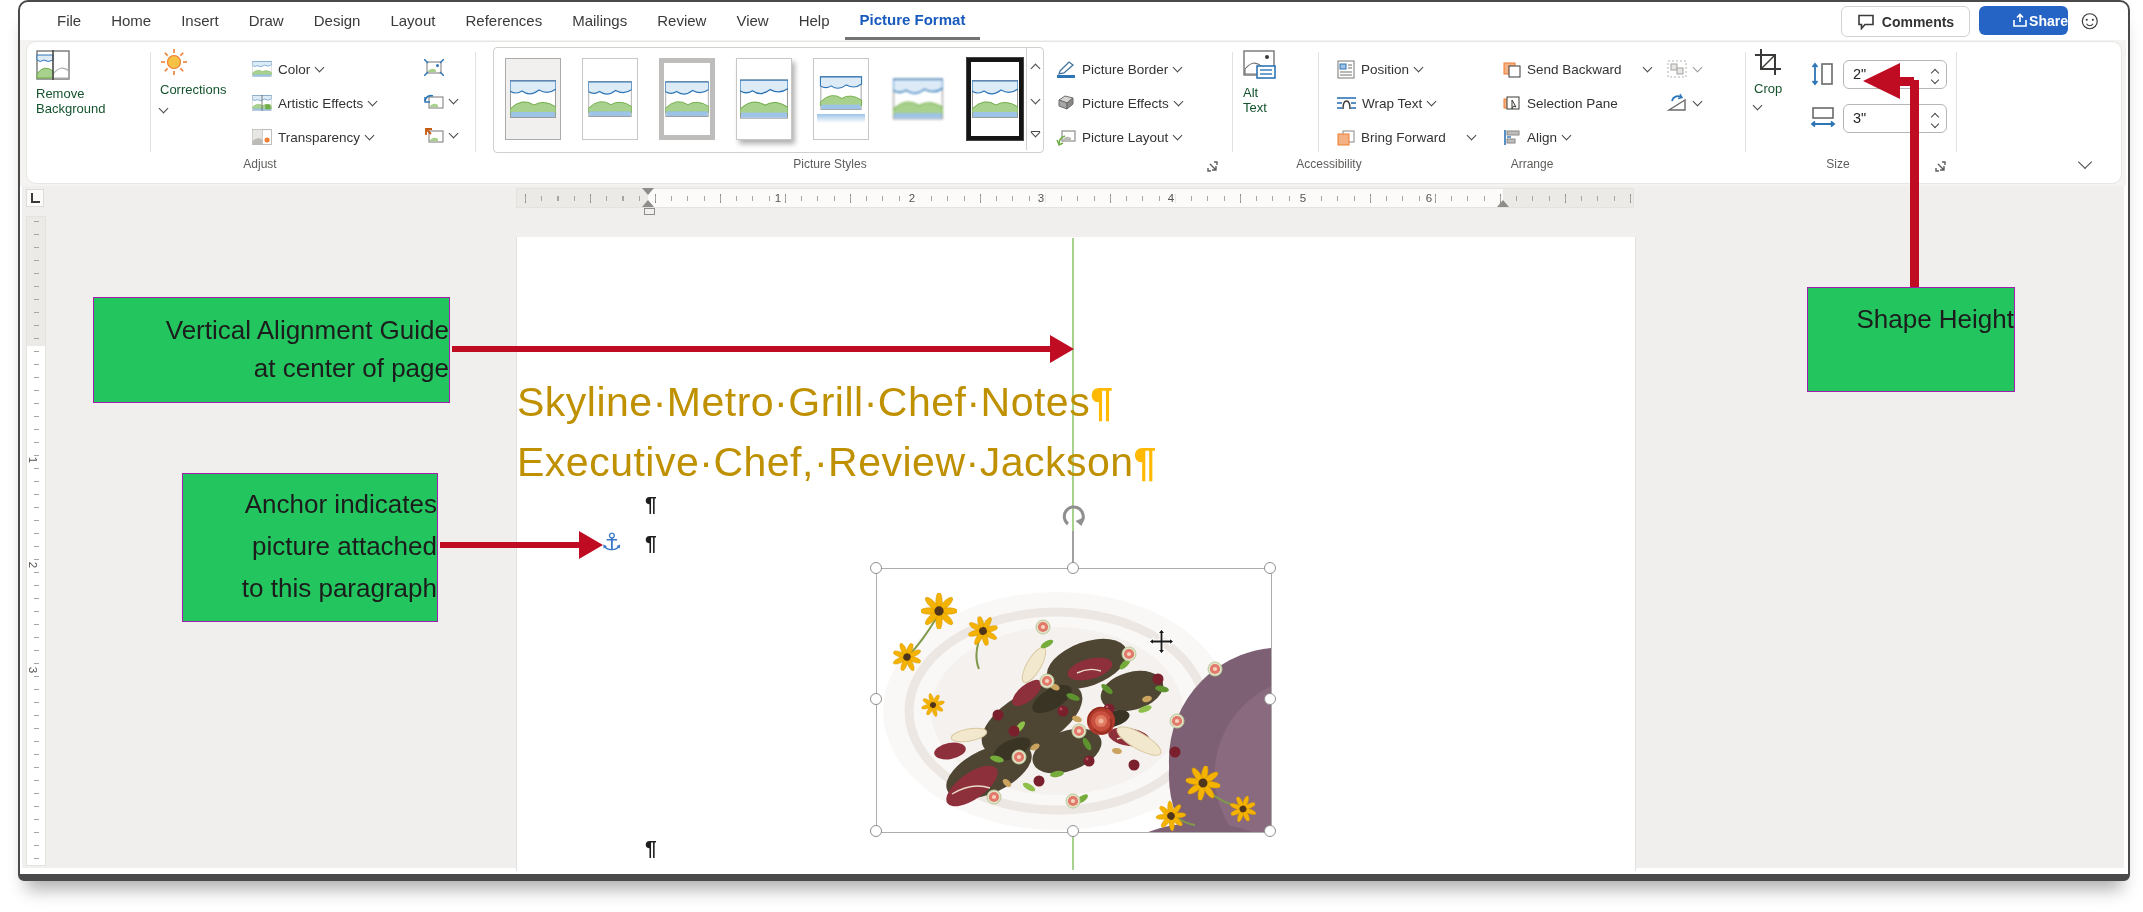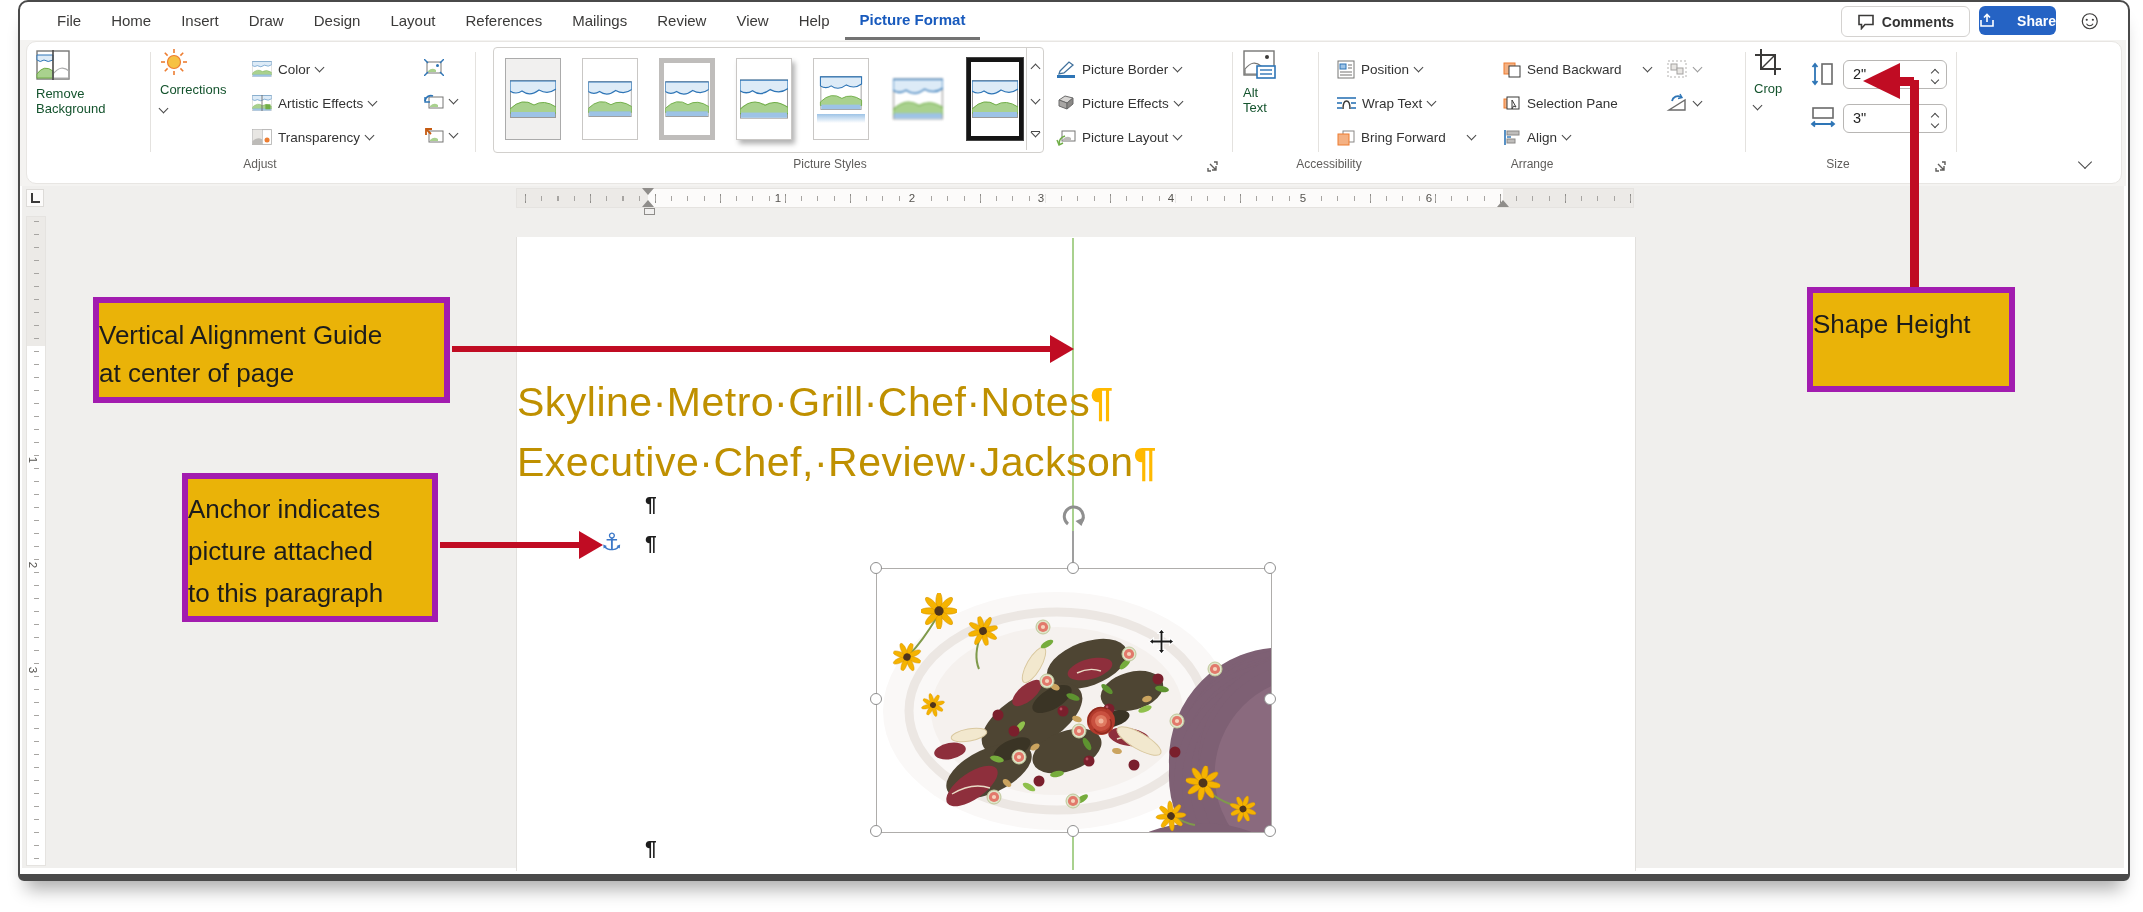--- a/index.html
+++ b/index.html
@@ -12,22 +12,22 @@
          border-bottom-width:7px;border-radius:10px 10px 6px 6px;z-index:40;pointer-events:none;
          box-shadow:0 16px 18px -8px rgba(0,0,0,.33);}
 
   
   .tabsrow{position:absolute;left:42px;top:3px;height:36px;display:flex;align-items:center;z-index:5;}
   .tab{padding:0 15px;font-size:15px;line-height:34px;color:#3b3a39;cursor:default;white-space:nowrap;}
   .tab.active{color:#185ABD;font-weight:700;border-bottom:3px solid #737373;}
   .comments-btn{position:absolute;left:1841px;top:6px;width:127px;height:29px;border:1px solid #D4D2D0;
      border-radius:6px;background:#fff;display:flex;align-items:center;justify-content:center;gap:7px;
      font-size:14px;font-weight:700;color:#333;z-index:5;}
-  .share-btn{position:absolute;left:1979px;top:6px;width:77px;height:29px;border-radius:6px;background:#2563C4;
-     color:#fff;display:flex;align-items:center;justify-content:space-between;gap:1px;font-size:14px;font-weight:700;z-index:5;}
+  .share-btn{position:absolute;left:1979px;top:6px;width:89px;height:29px;border-radius:6px;background:#2563C4;
+     color:#fff;display:flex;align-items:center;justify-content:flex-end;gap:1px;font-size:14px;font-weight:700;z-index:5;}
   .smiley{position:absolute;left:2076px;top:5px;font-size:27px;color:#3e3d3c;z-index:5;line-height:30px;}
 
   
   .ribbon-bg{position:absolute;left:20px;top:40px;width:2106px;height:146px;background:#F4F3F1;}
   .ribbon-card{position:absolute;left:26px;top:41px;width:2094px;height:141px;background:#fff;
                border:1px solid #E8E6E3;border-radius:10px;}
   .rdiv{position:absolute;top:52px;height:100px;width:1px;background:#E4E2DF;}
   .glabel{position:absolute;top:157px;font-size:12px;color:#5f5d5b;text-align:center;}
   .row{position:absolute;display:flex;align-items:center;gap:6px;height:24px;font-size:13.5px;color:#333;white-space:nowrap;}
   .bigbtn{position:absolute;display:flex;flex-direction:column;align-items:flex-start;font-size:13px;color:#14532d;text-align:center;}
@@ -87,22 +87,22 @@
   .pmark{position:absolute;left:645px;font-size:21px;font-weight:700;color:#1d1d1d;}
   .anchor{position:absolute;left:601px;top:528px;font-size:24px;color:#3C78C8;}
 
   .pic{position:absolute;left:876px;top:568px;width:394px;height:263px;border:1px solid #AFADAB;box-sizing:content-box;}
   .handle{position:absolute;width:12px;height:12px;border-radius:50%;background:#fff;border:1.6px solid #8f8f8f;
           box-sizing:border-box;z-index:12;}
   .rstem{position:absolute;left:1072px;top:531px;width:1.5px;height:37px;background:#9f9f9f;}
   .rothandle{position:absolute;left:1060px;top:503px;width:30px;height:30px;z-index:12;}
 
   
-  .callout{position:absolute;background:#eab308;border:6px solid #a21caf;box-sizing:border-box;
-           text-align:left;color:#1c1c1c;z-index:30;}
+  .callout{position:absolute;background:#22c55e;border:1px solid #a21caf;box-sizing:border-box;
+           text-align:right;color:#1c1c1c;z-index:30;}
   .c-line{font-size:26px;}
   .rshaft{position:absolute;background:#C00C23;z-index:29;}
   .rtip-right{position:absolute;width:0;height:0;border-top:14px solid transparent;border-bottom:14px solid transparent;
               border-left:24px solid #C00C23;z-index:29;}
   .rtip-left{position:absolute;width:0;height:0;border-top:18px solid transparent;border-bottom:18px solid transparent;
              border-right:37px solid #C00C23;z-index:45;}
 </style>
 </head>
 <body>
 

